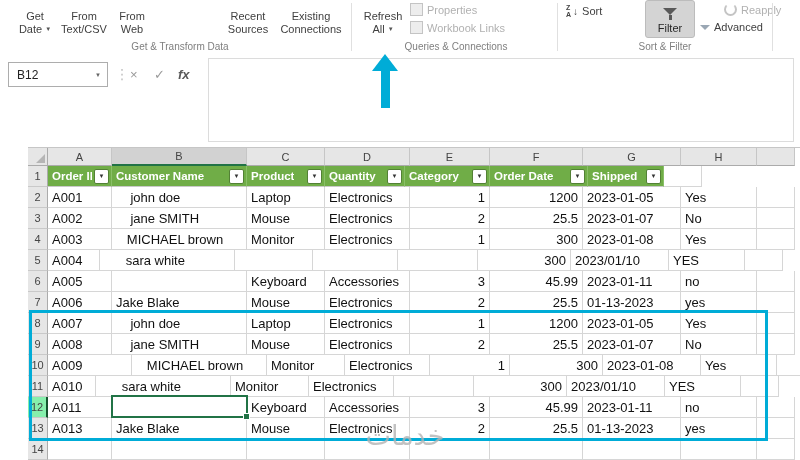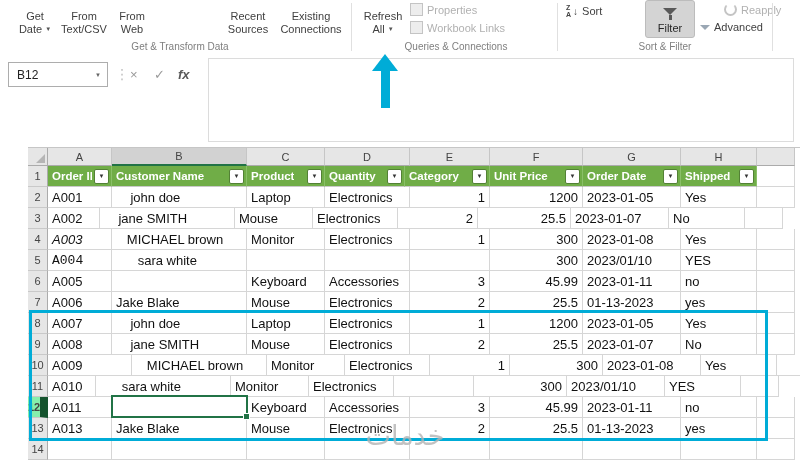--- a/index.html
+++ b/index.html
@@ -55,21 +55,21 @@
   .corner{width:20px;height:18px;background:#e6e6e6;border-right:1px solid #ababab;
           border-bottom:1px solid #ababab;position:relative;box-sizing:border-box;flex:none;}
   .corner::after{content:'';position:absolute;right:2px;bottom:2px;border-style:solid;
                  border-width:0 0 9px 9px;border-color:transparent transparent #b5b5b5 transparent;}
   .chdr{height:18px;background:#e6e6e6;border-right:1px solid #c6c6c6;border-bottom:1px solid #ababab;
         font-size:11px;color:#444;display:flex;align-items:center;justify-content:center;box-sizing:border-box;flex:none;}
   .chdr.active{background:#d2d2d2;border-bottom:2px solid #217346;}
   .srow{display:flex;height:21px;}
   .rhdr{width:20px;background:#e6e6e6;border-right:1px solid #ababab;border-bottom:1px solid #c9c9c9;
         font-size:11px;color:#444;display:flex;align-items:center;justify-content:center;box-sizing:border-box;flex:none;}
-  .rhdr.active{background:#86efac;border-right:8px solid #14532d;font-weight:bold;}
+  .rhdr.active{background:#86efac;border-right:2px solid #14532d;}
   .cell{height:21px;background:#fff;border-right:1px solid #d6d6d6;border-bottom:1px solid #d6d6d6;
         font-size:13px;color:#111;display:flex;align-items:center;padding:0 4px;box-sizing:border-box;
         white-space:pre;overflow:hidden;flex:none;}
   .cell.num{justify-content:flex-end;}
   .cell.thdr{background:#70AD47;color:#fff;font-weight:bold;font-size:11.5px;
              border-right:1px solid #8abf68;border-bottom:1px solid #c9c9c9;
              justify-content:space-between;padding:0 2px 0 4px;}
   .thdr-label{overflow:hidden;white-space:nowrap;}
   .fbtn2{width:13px;height:13px;background:#fff;border:1px solid #538135;border-radius:2px;
          color:#333;font-size:6px;display:flex;align-items:center;justify-content:center;flex:none;margin-left:2px;}
@@ -206,64 +206,63 @@
         <div class="chdr" style="width: 76px;">H</div>
         <div class="chdr" style="width: 38px;"></div>
       </div>
       <div class="srow">
         <div class="rhdr">1</div>
         <div class="cell thdr" style="width: 64px;"><div class="thdr-label">Order ID</div><div class="fbtn2">▼</div></div>
         <div class="cell thdr" style="width: 135px;"><div class="thdr-label">Customer Name</div><div class="fbtn2">▼</div></div>
         <div class="cell thdr" style="width: 78px;"><div class="thdr-label">Product</div><div class="fbtn2">▼</div></div>
         <div class="cell thdr" style="width: 80px;"><div class="thdr-label">Quantity</div><div class="fbtn2">▼</div></div>
         <div class="cell thdr" style="width: 85px;"><div class="thdr-label">Category</div><div class="fbtn2">▼</div></div>
-        <div class="cell thdr" style="width: 93px;"><div class="thdr-label">Unit Price</div><div class="fbtn2">▼</div></div>
         <div class="cell thdr" style="width: 98px;"><div class="thdr-label">Order Date</div><div class="fbtn2">▼</div></div>
         <div class="cell thdr" style="width: 76px;"><div class="thdr-label">Shipped</div><div class="fbtn2">▼</div></div>
         <div class="cell" style="width: 38px;"></div>
       </div>
       <div class="srow">
         <div class="rhdr">2</div>
         <div class="cell" style="width: 64px;">A001</div>
         <div class="cell" style="width: 135px;">    john doe</div>
         <div class="cell" style="width: 78px;">Laptop</div>
         <div class="cell" style="width: 85px;">Electronics</div>
         <div class="cell num" style="width: 80px;">1</div>
         <div class="cell num" style="width: 93px;">1200</div>
         <div class="cell" style="width: 98px;">2023-01-05</div>
         <div class="cell" style="width: 76px;">Yes</div>
         <div class="cell" style="width: 38px;"></div>
       </div>
       <div class="srow">
         <div class="rhdr">3</div>
-        <div class="cell" style="width: 52px;">A002</div>
+        <div class="cell" style="width: 64px;">A002</div>
         <div class="cell" style="width: 135px;">    jane SMITH</div>
         <div class="cell" style="width: 78px;">Mouse</div>
         <div class="cell" style="width: 85px;">Electronics</div>
         <div class="cell num" style="width: 80px;">2</div>
         <div class="cell num" style="width: 93px;">25.5</div>
         <div class="cell" style="width: 98px;">2023-01-07</div>
         <div class="cell" style="width: 76px;">No</div>
         <div class="cell" style="width: 38px;"></div>
       </div>
       <div class="srow">
         <div class="rhdr">4</div>
-        <div class="cell" style="width: 64px; font-style: italic;">A003</div>
+        <div class="cell" style="width: 64px;">A003</div>
         <div class="cell" style="width: 135px;">   MICHAEL brown</div>
         <div class="cell" style="width: 78px;">Monitor</div>
         <div class="cell" style="width: 85px;">Electronics</div>
         <div class="cell num" style="width: 80px;">1</div>
         <div class="cell num" style="width: 93px;">300</div>
         <div class="cell" style="width: 98px;">2023-01-08</div>
         <div class="cell" style="width: 76px;">Yes</div>
         <div class="cell" style="width: 38px;"></div>
       </div>
       <div class="srow">
         <div class="rhdr">5</div>
-        <div class="cell" style="width: 64px; font-family: Liberation Mono, monospace;">A004</div>
+        <div class="cell" style="width: 52px;">A004</div>
         <div class="cell" style="width: 135px;">      sara white</div>
         <div class="cell" style="width: 78px;"></div>
         <div class="cell" style="width: 85px;"></div>
         <div class="cell num" style="width: 80px;"></div>
         <div class="cell num" style="width: 93px;">300</div>
         <div class="cell" style="width: 98px;">2023/01/10</div>
         <div class="cell" style="width: 76px;">YES</div>
         <div class="cell" style="width: 38px;"></div>
       </div>
       <div class="srow">

